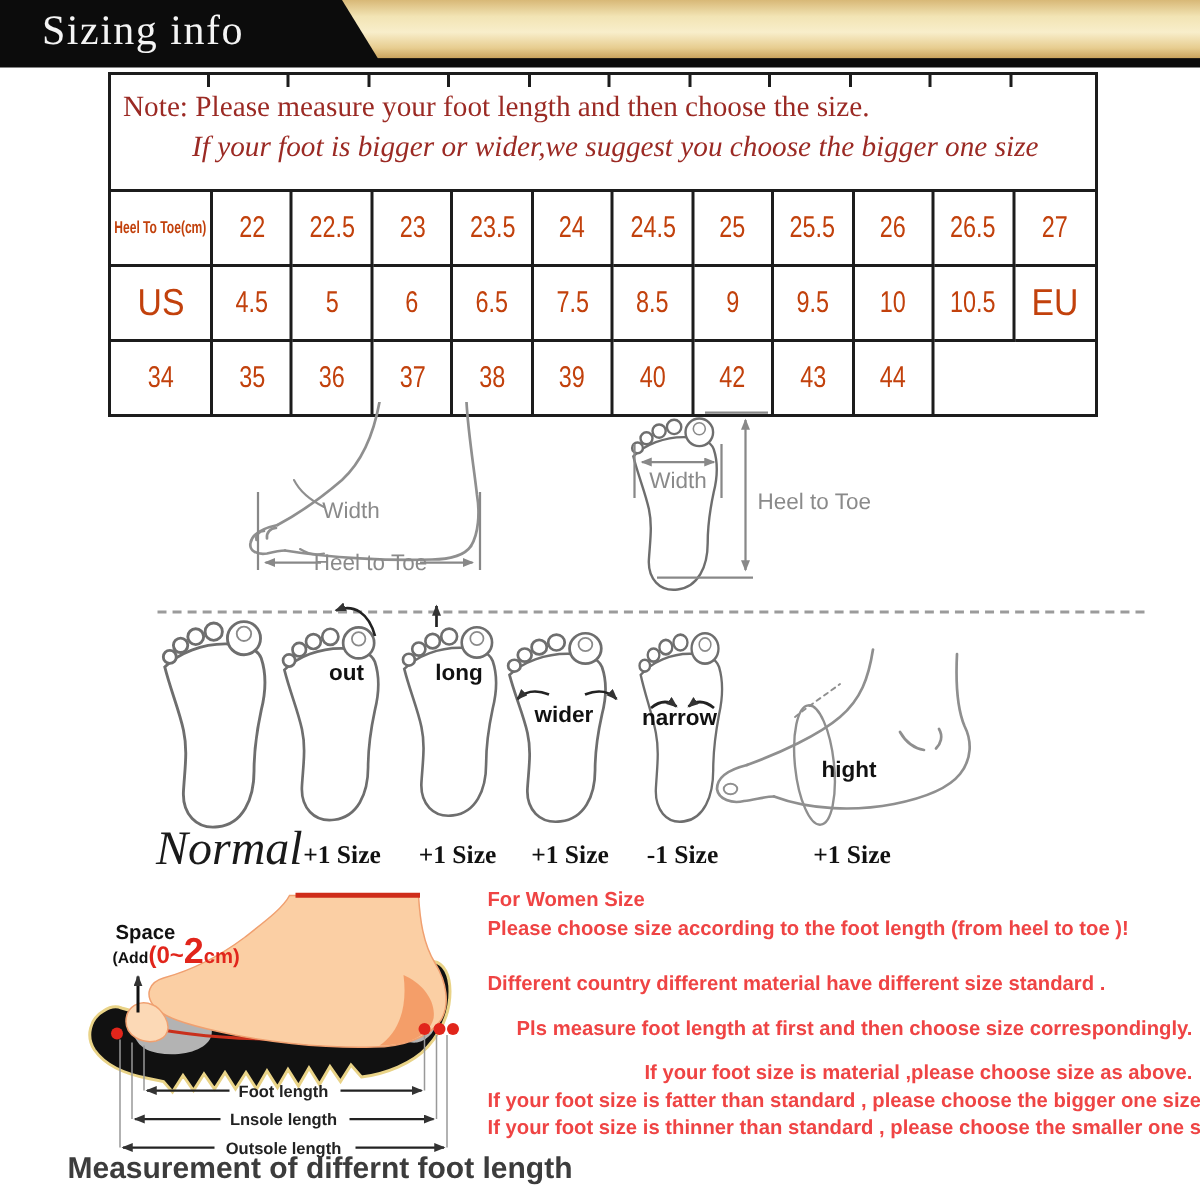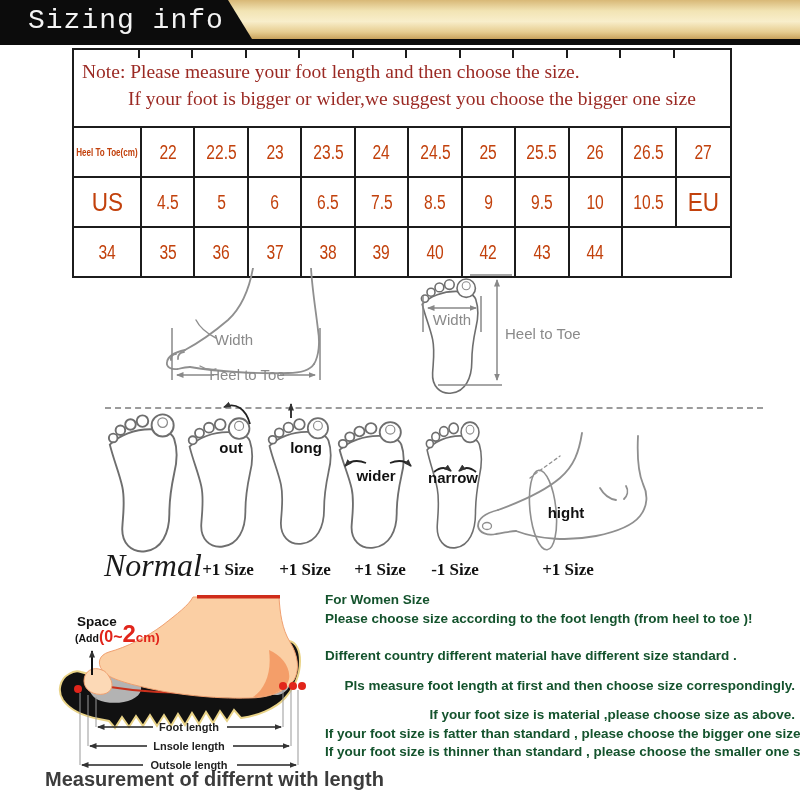--- a/index.html
+++ b/index.html
@@ -5,28 +5,28 @@
   html,body{margin:0;padding:0;background:#fff;}
   #page{position:relative;width:800px;height:800px;background:#fff;overflow:hidden;
         font-family:"Liberation Sans",sans-serif;}
 
   
   .banner{position:absolute;left:0;top:0;width:800px;height:45px;background:#0c0c0c;}
   .banner-gold{position:absolute;left:0;top:0;width:800px;height:39px;
     background:linear-gradient(180deg,#d8b877 0%,#f2e4b4 28%,#f8eecb 55%,#e7cd90 82%,#c9a25c 100%);
     clip-path:polygon(28.5% 0,100% 0,100% 100%,31.5% 100%);}
   .banner-title{position:absolute;left:28px;top:5px;color:#f4f4f4;
-    font-family:Liberation Mono, monospace;font-size:28px;letter-spacing:1px;}
+    font-family:Liberation Serif, serif;font-size:28px;letter-spacing:1px;}
 
   
   .size-table{position:absolute;left:72px;top:48px;width:656px;border:2px solid #1c1c1c;background:#fff;}
   .note-cell{position:relative;height:68px;border-bottom:2px solid #1c1c1c;
     font-family:"Liberation Serif",serif;color:#9b2a24;font-size:19.5px;line-height:1.4;
     padding:8px 20px 0 8px;white-space:nowrap;}
-  .note-cell .l2{padding-left:46px;}
+  .note-cell .l2{padding-left:46px;font-style:italic;}
   .stubs i{position:absolute;top:-1px;width:2px;height:9px;background:#1c1c1c;}
   .sgrid{display:grid;grid-template-columns:68px repeat(11,1fr);}
   .cell{height:48px;border-right:2px solid #1c1c1c;border-bottom:2px solid #1c1c1c;
     display:flex;align-items:center;justify-content:center;color:#c2410c;}
   .cell:nth-child(12n){border-right:none;}
   .cell:nth-child(n+25){border-bottom:none;}
   .cell span{display:inline-block;white-space:nowrap;}
   .v{font-size:20px;transform:scaleX(.78);}
   .hd{font-size:25px;transform:scaleX(.9);}
   .rl{font-size:11.5px;font-weight:bold;transform:scaleX(.7);}
@@ -36,21 +36,21 @@
 
   
   svg text{font-family:"Liberation Sans",sans-serif;}
   .gtxt{fill:#8a8a8a;font-size:15px;}
   .blbl{fill:#111;font-size:15px;font-weight:bold;}
   .szlbl{fill:#111;font-size:17px;font-weight:bold;font-family:"Liberation Serif",serif;}
   .normal-lbl{fill:#1a1a1a;font-size:32px;font-style:italic;font-family:"Liberation Serif",serif;}
   .mlbl{fill:#222;font-size:11px;font-weight:bold;}
 
   
-  .size-notes{position:absolute;left:325px;top:591px;width:470px;color:#14532d;
+  .size-notes{position:absolute;left:325px;top:591px;width:470px;color:#ef4444;
     font-size:13.5px;font-weight:bold;line-height:18.5px;}
   .size-notes div{white-space:nowrap;}
   .gap-lg{margin-top:19px;}
   .gap-md{margin-top:11px;text-align:right;}
   .caption{position:absolute;left:45px;top:768px;color:#3c3c3c;font-size:20px;font-weight:bold;}
 </style>
 </head>
 <body>
 
 <div id="page">
@@ -343,14 +343,14 @@
   <div class="size-notes">
     <div>For Women Size</div>
     <div>Please choose size according to the foot length (from heel to toe )!</div>
     <div class="gap-lg">Different country different material have different size standard .</div>
     <div class="gap-md">Pls measure foot length at first and then choose size correspondingly.</div>
     <div class="gap-md">If your foot size is material ,please choose size as above.</div>
     <div>If your foot size is fatter than standard , please choose the bigger one size ,</div>
     <div>If your foot size is thinner than standard , please choose the smaller one size</div>
   </div>
 
-  <div class="caption">Measurement of differnt with length</div>
+  <div class="caption">Measurement of differnt foot length</div>
 </div>
 
 </body></html>

